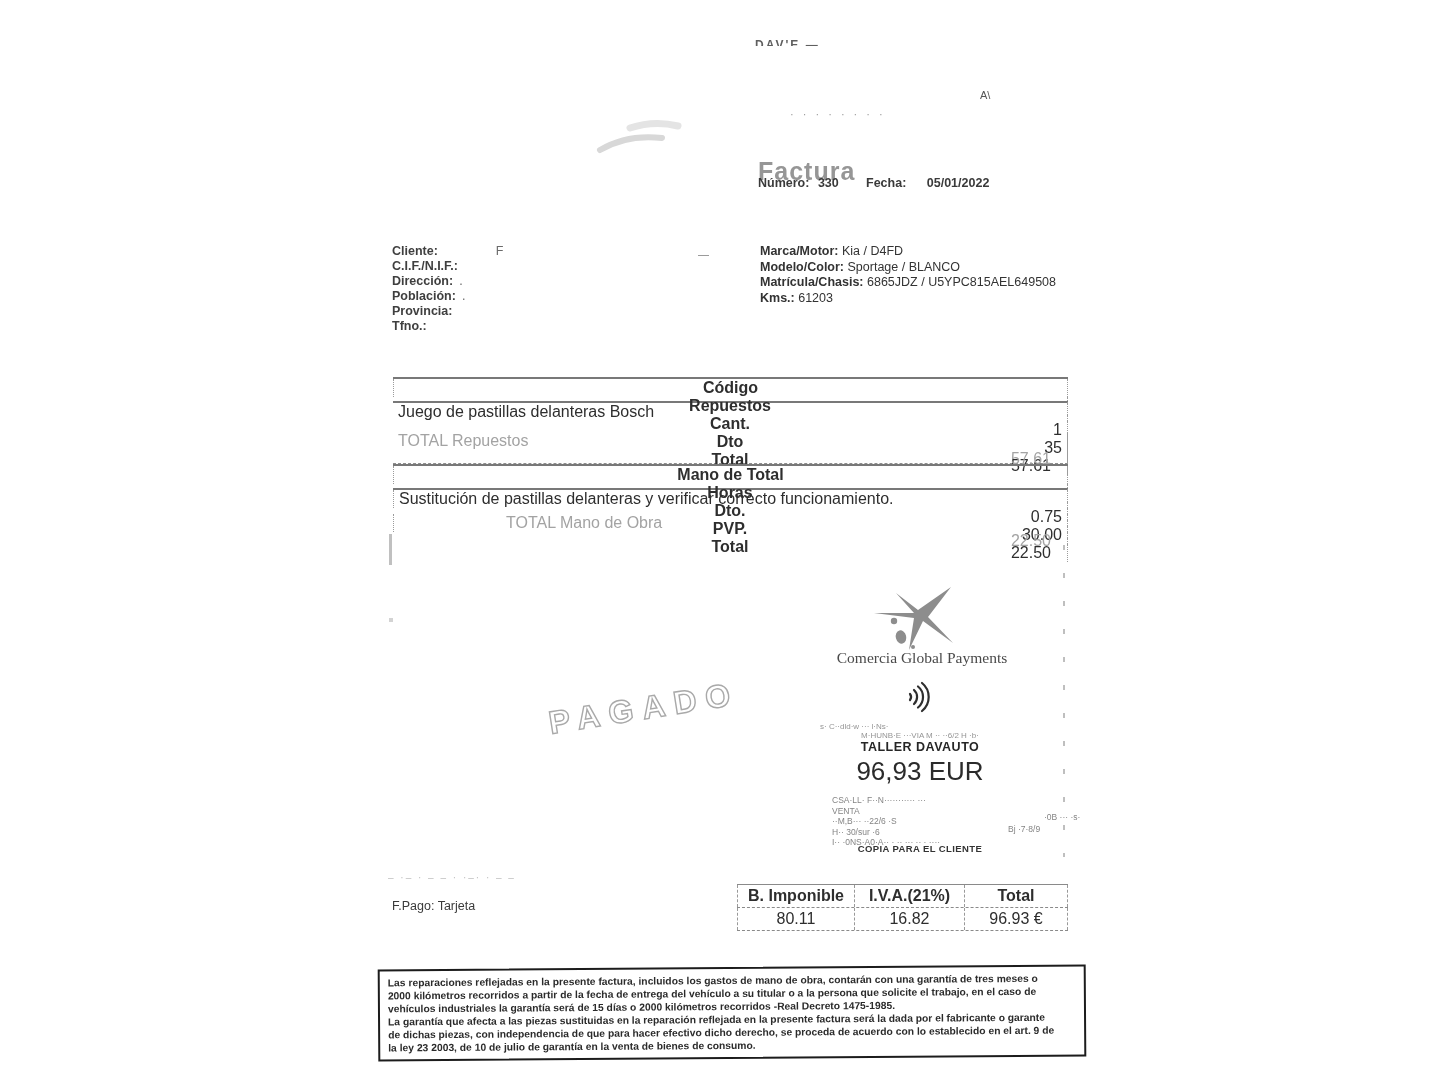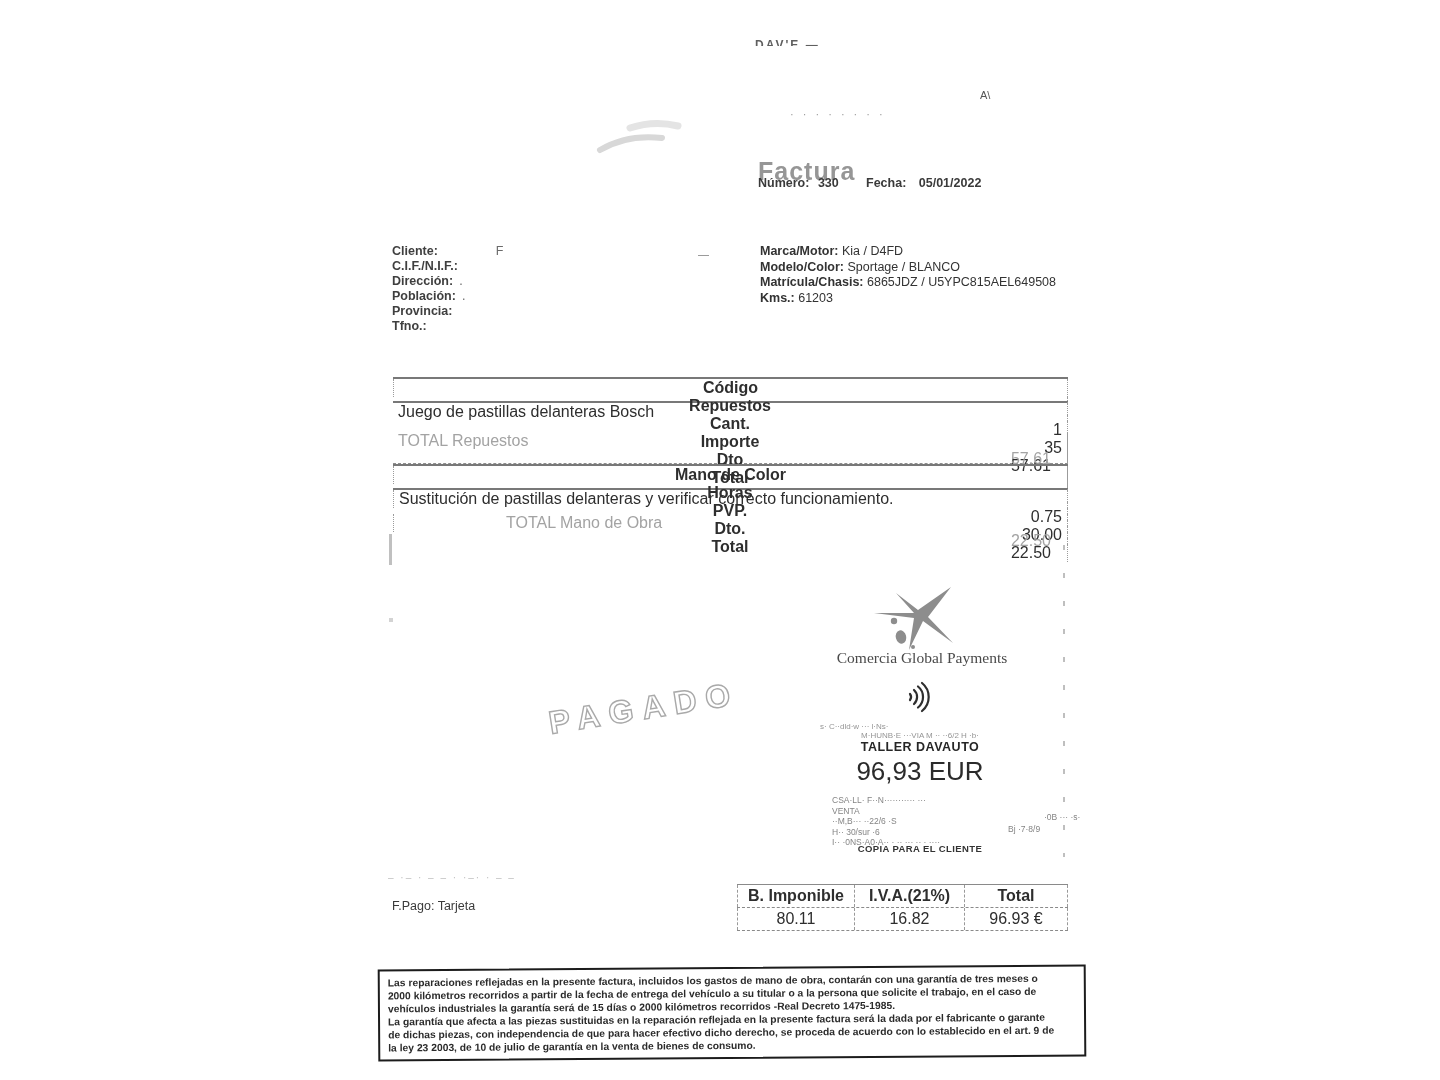--- a/index.html
+++ b/index.html
@@ -92,21 +92,21 @@
     <path d="M38,18 Q62,10 86,16" stroke="#e4e4e4" stroke-width="7" fill="none" stroke-linecap="round"></path>
     <path d="M8,40 Q35,24 70,28" stroke="#d8d8d8" stroke-width="6" fill="none" stroke-linecap="round"></path>
   </svg>
 
   <div class="abs title">Factura</div>
   <div class="abs numfecha">
     <span>Número:</span>
     <span style="margin-left:5px;">330</span>
     <span class="fecha">
       <span>Fecha:</span>
-      <span style="margin-left:9px;">05/01/2022</span>
+      <span style="margin-left:17px;">05/01/2022</span>
     </span>
   </div>
 
   <div class="abs client">
     <div><span class="lab">Cliente:</span><span class="val" style="margin-left:58px;">F</span></div>
     <div><span class="lab">C.I.F./N.I.F.:</span><span class="val"></span></div>
     <div><span class="lab">Dirección:</span><span class="val">.</span></div>
     <div><span class="lab">Población:</span><span class="val">.</span></div>
     <div><span class="lab">Provincia:</span><span class="val"></span></div>
     <div><span class="lab">Tfno.:</span><span class="val"></span></div>
@@ -118,21 +118,20 @@
     <div><span class="lab">Modelo/Color:</span> <span>Sportage / BLANCO</span></div>
     <div><span class="lab">Matrícula/Chasis:</span> <span>6865JDZ / U5YPC815AEL649508</span></div>
     <div><span class="lab">Kms.:</span> <span>61203</span></div>
   </div>
 
   <div class="abs pt">
     <div class="row pcols hdr" style="height:22px;">
       <div class="cell c">Código</div>
       <div class="cell c">Repuestos</div>
       <div class="cell c">Cant.</div>
-      <div class="cell c">Importe</div>
       <div class="cell c">Dto</div>
       <div class="cell c">Total</div>
     </div>
     <div class="row pcols" style="height:29px;">
       <div class="cell"></div>
       <div class="cell">Juego de pastillas delanteras Bosch</div>
       <div class="cell r">1</div>
       <div class="cell r">35</div>
       <div class="cell r padtot">57.61</div>
     </div>
@@ -141,24 +140,24 @@
       <div class="cell muted">TOTAL Repuestos</div>
       <div class="cell"></div>
       <div class="cell"></div>
       <div class="cell"></div>
       <div class="cell r muted padtot">57.61</div>
     </div>
   </div>
 
   <div class="abs lt">
     <div class="row lcols hdr" style="height:22px;">
-      <div class="cell c">Mano de Color</div>
+      <div class="cell c">Mano de Total</div>
       <div class="cell c">Horas</div>
+      <div class="cell c">Dto.</div>
       <div class="cell c">PVP.</div>
-      <div class="cell c">Dto.</div>
       <div class="cell c">Total</div>
     </div>
     <div class="row lcols" style="height:24px;">
       <div class="cell">Sustitución de pastillas delanteras y verificar correcto funcionamiento.</div>
       <div class="cell r">0.75</div>
       <div class="cell r">30.00</div>
       <div class="cell r"></div>
       <div class="cell r padtot">22.50</div>
     </div>
     <div class="row lcols" style="height:22px;">

